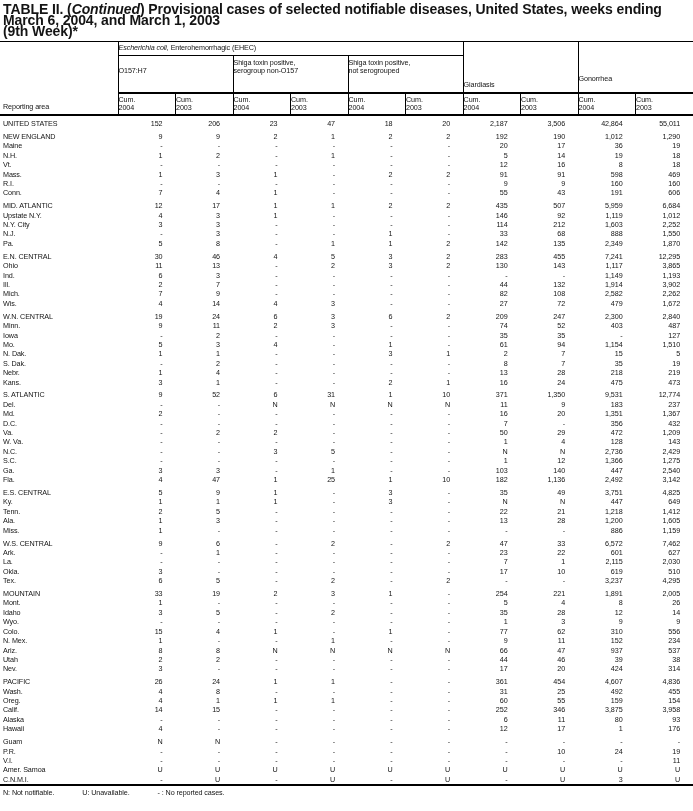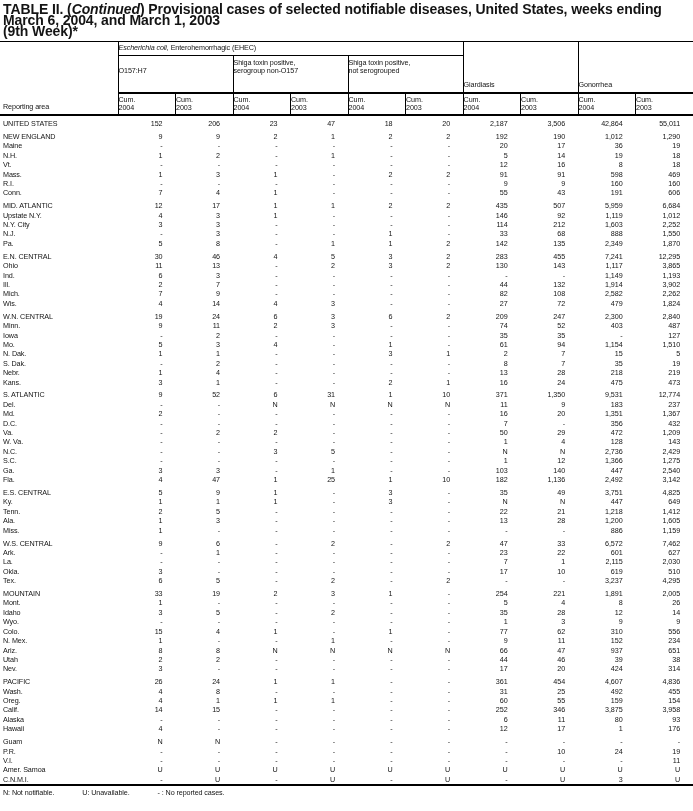--- a/index.html
+++ b/index.html
@@ -38,21 +38,21 @@
     border-bottom:1.5px solid #000; padding:2px 0;
   }
   .th-ehec .it { font-style:italic; }
   .th-sub {
     border-left:1.5px solid #000; border-right:1.5px solid #000;
     border-bottom:2px solid #000; padding-bottom:16px; padding-top:3px;
   }
   .th-giar { border-left:1.5px solid #000; border-right:1.5px solid #000;
     border-bottom:2px solid #000; padding-bottom:2px; }
   .th-gon  { border-left:1.5px solid #000;
-    border-bottom:2px solid #000; padding-bottom:2px;margin-left:44px; }
+    border-bottom:2px solid #000; padding-bottom:8px;margin-left:44px; }
   .th-cum  { border-left:1px solid #000; border-bottom:2.5px solid #000;
     padding-bottom:1px; padding-top:2px; }
   .th-cum.grp { border-left:1.5px solid #000; }
 
   td {
     font-size:7.2px; line-height:9.4px; padding:0;
     white-space:nowrap; letter-spacing:-0.1px;
   }
   td.label { text-align:left; padding-left:3px; }
   td.num   { text-align:right; padding-right:13px; }
@@ -389,21 +389,21 @@
           <td class="label">Wis.</td>
           <td class="num">4</td>
           <td class="num">14</td>
           <td class="num">4</td>
           <td class="num">3</td>
           <td class="num">-</td>
           <td class="num">-</td>
           <td class="num">27</td>
           <td class="num">72</td>
           <td class="num">479</td>
-          <td class="num">1,824</td>
+          <td class="num">1,672</td>
         </tr>
         <tr class="gap">
           <td class="label">W.N. CENTRAL</td>
           <td class="num">19</td>
           <td class="num">24</td>
           <td class="num">6</td>
           <td class="num">3</td>
           <td class="num">6</td>
           <td class="num">2</td>
           <td class="num">209</td>
@@ -844,21 +844,21 @@
           <td class="label">Ariz.</td>
           <td class="num">8</td>
           <td class="num">8</td>
           <td class="num">N</td>
           <td class="num">N</td>
           <td class="num">N</td>
           <td class="num">N</td>
           <td class="num">66</td>
           <td class="num">47</td>
           <td class="num">937</td>
-          <td class="num">651</td>
+          <td class="num">537</td>
         </tr>
         <tr>
           <td class="label">Utah</td>
           <td class="num">2</td>
           <td class="num">2</td>
           <td class="num">-</td>
           <td class="num">-</td>
           <td class="num">-</td>
           <td class="num">-</td>
           <td class="num">44</td>

